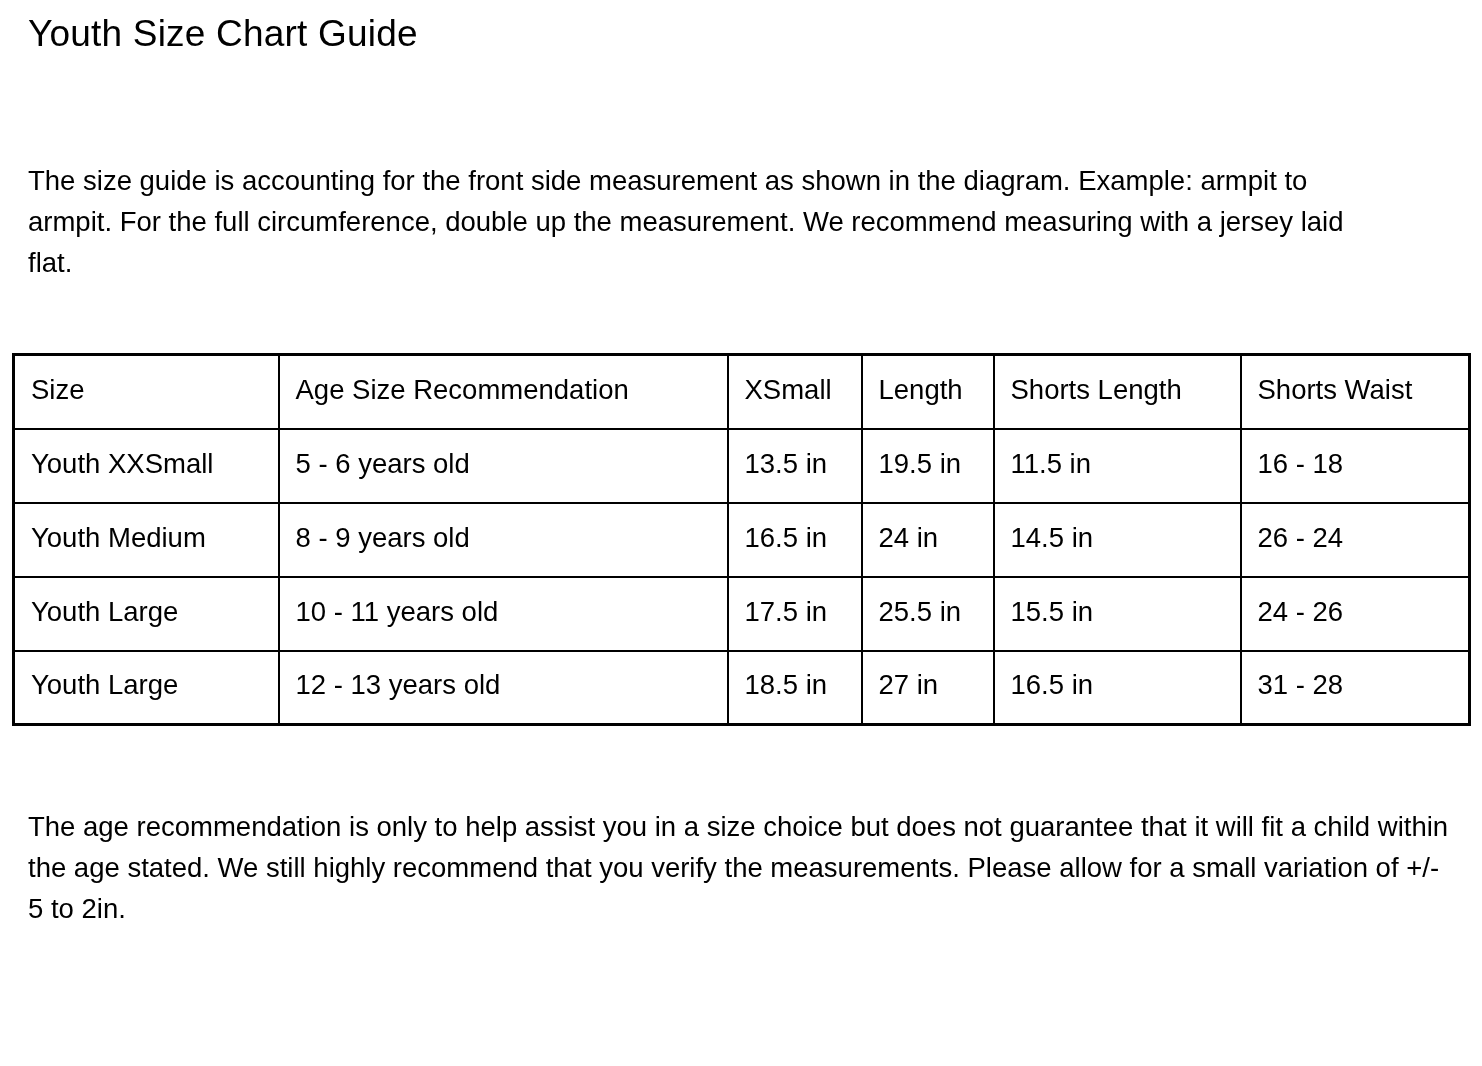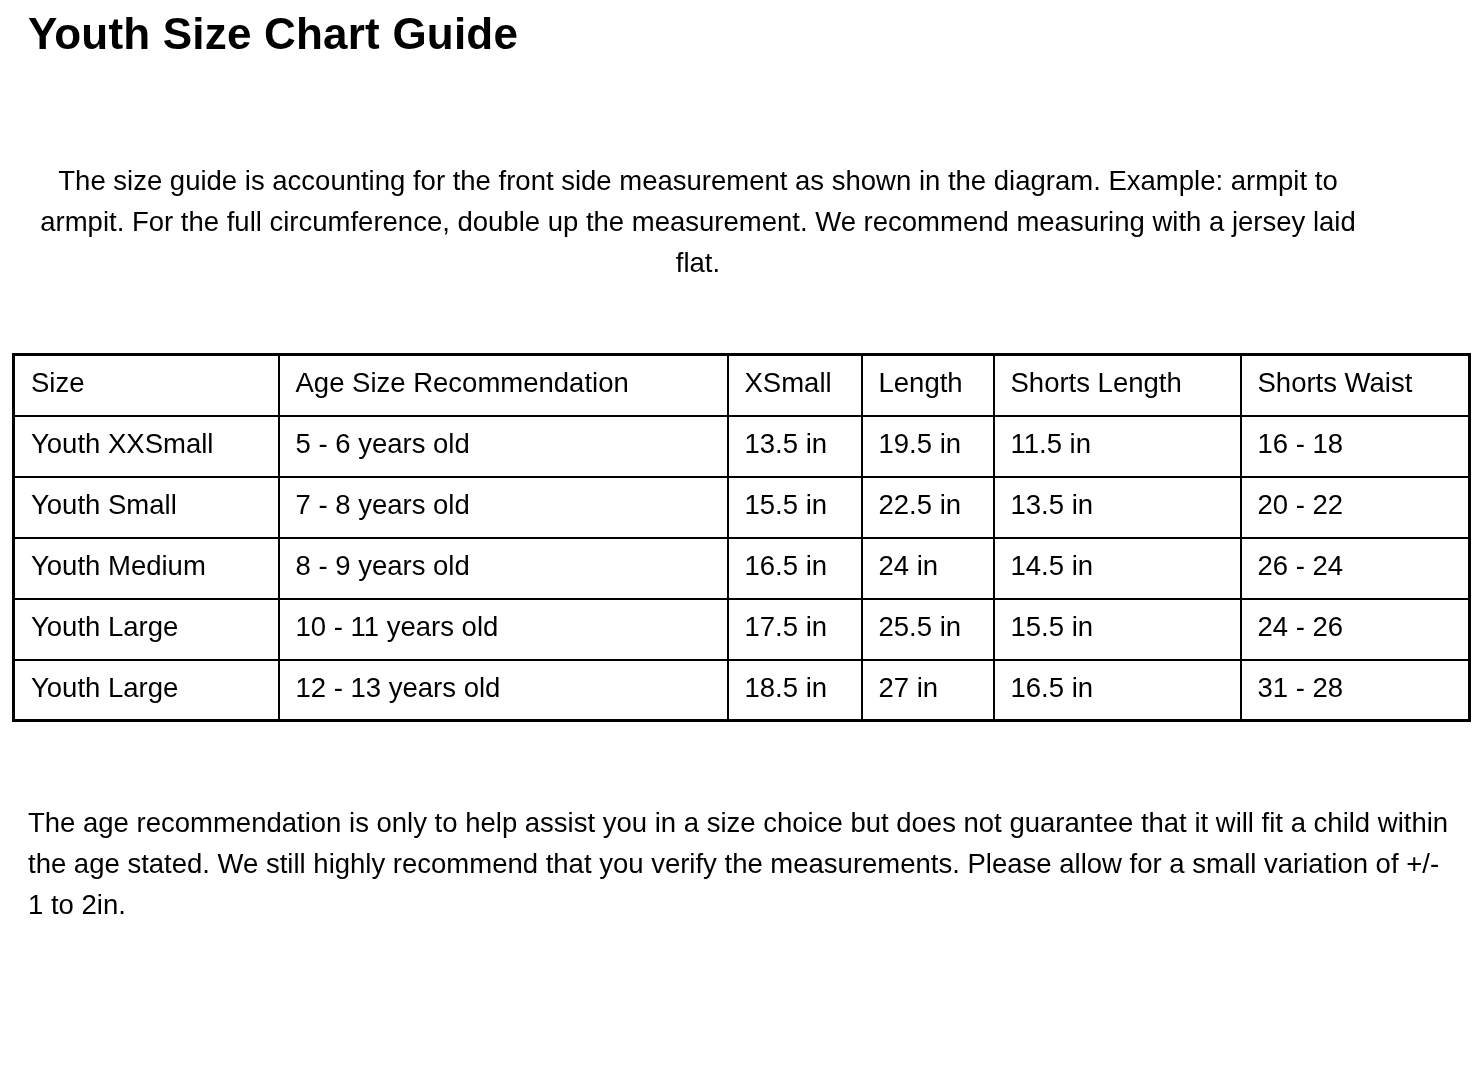--- a/index.html
+++ b/index.html
@@ -10,49 +10,48 @@
     color: #000000;
     font-family: "Liberation Sans", sans-serif;
   }
   body {
     width: 1482px;
     height: 1066px;
     overflow: hidden;
   }
   .page-title {
     margin: 14px 0 6px 28px;
-    font-size: 44px;
+    font-size: 37px;
     line-height: 40px;
-    font-weight: 700;
+    font-weight: 400;
     letter-spacing: 0.2px;
   }
   .intro-paragraph {
     margin: 106px 0 0 28px;
     width: 1340px;
     font-size: 27.5px;
     line-height: 41px;
     font-weight: 400;
-    text-align: center;
   }
   .size-table {
     margin: 70px 0 0 12px;
     width: 1456px;
     border-collapse: collapse;
     table-layout: fixed;
     border: 3px solid #000000;
   }
   .size-table th,
   .size-table td {
     border: 2px solid #000000;
     font-size: 27.5px;
     font-weight: 400;
     text-align: left;
     vertical-align: middle;
     padding: 0 8px 4px 16px;
-    height: 61px;
+    height: 74px;
     overflow: hidden;
     white-space: nowrap;
     margin-top: 18px;
   }
   .footer-paragraph {
     margin: 80px 0 0 28px;
     width: 1426px;
     font-size: 27.5px;
     line-height: 41px;
     font-weight: 400;
@@ -87,28 +86,20 @@
   <tbody id="size-table-body">
       <tr>
         <td>Youth XXSmall</td>
         <td>5 - 6 years old</td>
         <td>13.5 in</td>
         <td>19.5 in</td>
         <td>11.5 in</td>
         <td>16 - 18</td>
       </tr>
       <tr>
-        <td>Youth Small</td>
-        <td>7 - 8 years old</td>
-        <td>15.5 in</td>
-        <td>22.5 in</td>
-        <td>13.5 in</td>
-        <td>20 - 22</td>
-      </tr>
-      <tr>
         <td>Youth Medium</td>
         <td>8 - 9 years old</td>
         <td>16.5 in</td>
         <td>24 in</td>
         <td>14.5 in</td>
         <td>26 - 24</td>
       </tr>
       <tr>
         <td>Youth Large</td>
         <td>10 - 11 years old</td>
@@ -121,13 +112,13 @@
         <td>Youth Large</td>
         <td>12 - 13 years old</td>
         <td>18.5 in</td>
         <td>27 in</td>
         <td>16.5 in</td>
         <td>31 - 28</td>
       </tr>
     </tbody>
 </table>
 
-<p class="footer-paragraph">The age recommendation is only to help assist you in a size choice but does not guarantee that it will fit a child within the age stated. We still highly recommend that you verify the measurements. Please allow for a small variation of +/- 1 to 2in.</p>
+<p class="footer-paragraph">The age recommendation is only to help assist you in a size choice but does not guarantee that it will fit a child within the age stated. We still highly recommend that you verify the measurements. Please allow for a small variation of +/- 5 to 2in.</p>
 
 </body></html>

